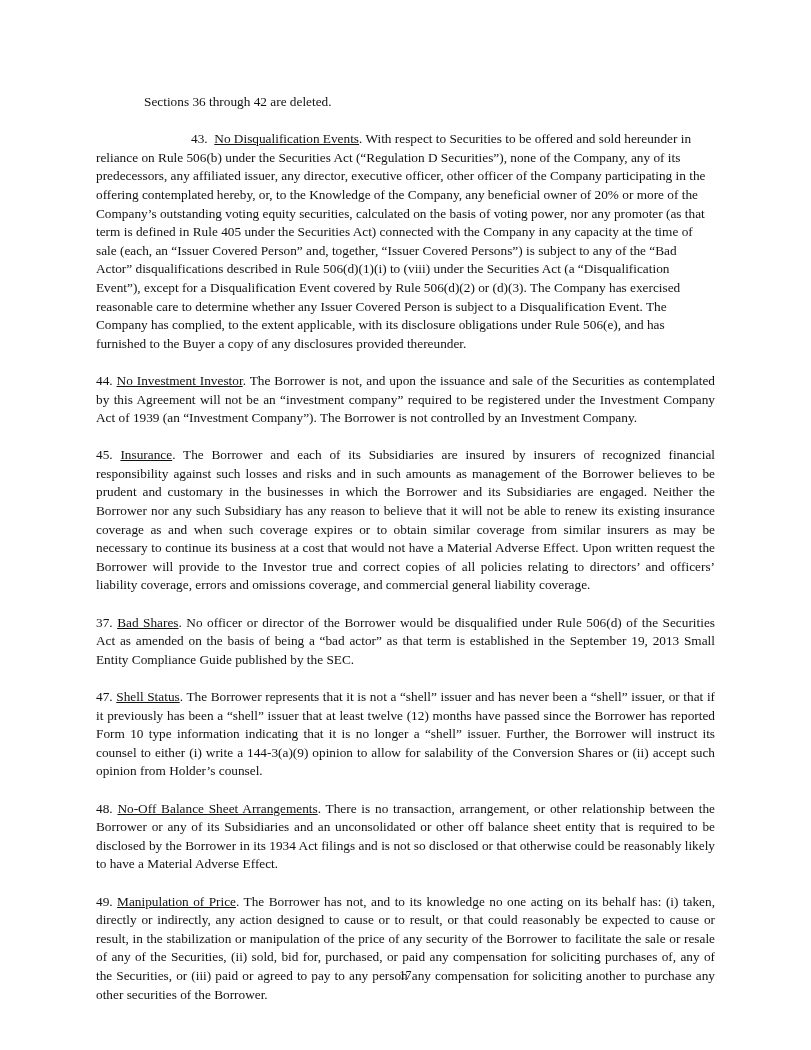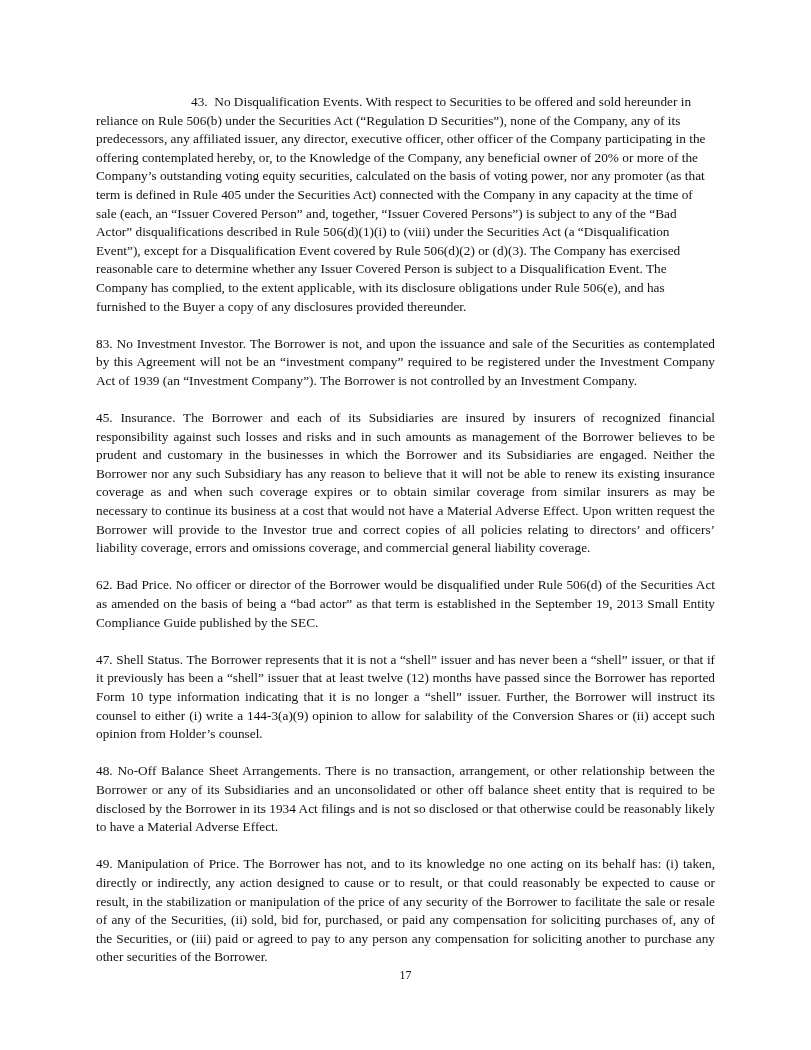--- a/index.html
+++ b/index.html
@@ -11,45 +11,46 @@
     width: 619px;
     font-family: "Liberation Serif", serif;
     font-size: 13.3px;
     line-height: 18.6px;
     color: #111111;
   }
   .para { margin: 0 0 18.6px 0; text-align: justify; }
   .para.left { text-align: left; }
   .indent-sections { padding-left: 48px; }
   .first-indent { text-indent: 95px; }
-  .heading { }
+  .heading { text-decoration: underline; }
   .page-number {
     position: absolute;
     left: 0; width: 811px;
     top: 968px;
     text-align: center;
     font-family: "Liberation Serif", serif;
     font-size: 12px;
     color: #111111;
   }
 </style>
 </head>
 <body>
 
 <div class="page">
 
 
+  <p class="para left indent-sections">Sections 36 through 42 are deleted.</p>
 
   <p class="para left first-indent"><span>43.</span>&nbsp; <span class="heading">No Disqualification Events</span><span>. With respect to Securities to be offered and sold hereunder in reliance on Rule 506(b) under the Securities Act (“Regulation D Securities”), none of the Company, any of its predecessors, any affiliated issuer, any director, executive officer, other officer of the Company participating in the offering contemplated hereby, or, to the Knowledge of the Company, any beneficial owner of 20% or more of the Company’s outstanding voting equity securities, calculated on the basis of voting power, nor any promoter (as that term is defined in Rule 405 under the Securities Act) connected with the Company in any capacity at the time of sale (each, an “Issuer Covered Person” and, together, “Issuer Covered Persons”) is subject to any of the “Bad Actor” disqualifications described in Rule 506(d)(1)(i) to (viii) under the Securities Act (a “Disqualification Event”), except for a Disqualification Event covered by Rule 506(d)(2) or (d)(3). The Company has exercised reasonable care to determine whether any Issuer Covered Person is subject to a Disqualification Event. The Company has complied, to the extent applicable, with its disclosure obligations under Rule 506(e), and has furnished to the Buyer a copy of any disclosures provided thereunder.</span></p>
 
-  <p class="para"><span>83.</span> <span class="heading">No Investment Investor</span><span>. The Borrower is not, and upon the issuance and sale of the Securities as contemplated by this Agreement will not be an “investment company” required to be registered under the Investment Company Act of 1939 (an “Investment Company”). The Borrower is not controlled by an Investment Company.</span></p>
+  <p class="para"><span>44.</span> <span class="heading">No Investment Investor</span><span>. The Borrower is not, and upon the issuance and sale of the Securities as contemplated by this Agreement will not be an “investment company” required to be registered under the Investment Company Act of 1939 (an “Investment Company”). The Borrower is not controlled by an Investment Company.</span></p>
 
   <p class="para"><span>45.</span> <span class="heading">Insurance</span><span>. The Borrower and each of its Subsidiaries are insured by insurers of recognized financial responsibility against such losses and risks and in such amounts as management of the Borrower believes to be prudent and customary in the businesses in which the Borrower and its Subsidiaries are engaged. Neither the Borrower nor any such Subsidiary has any reason to believe that it will not be able to renew its existing insurance coverage as and when such coverage expires or to obtain similar coverage from similar insurers as may be necessary to continue its business at a cost that would not have a Material Adverse Effect. Upon written request the Borrower will provide to the Investor true and correct copies of all policies relating to directors’ and officers’ liability coverage, errors and omissions coverage, and commercial general liability coverage.</span></p>
 
-  <p class="para"><span>62.</span> <span class="heading">Bad Price</span><span>.  No officer or director of the Borrower would be disqualified under Rule 506(d) of the Securities Act as amended on the basis of being a “bad actor” as that term is established in the September 19, 2013 Small Entity Compliance Guide published by the SEC.</span></p>
+  <p class="para"><span>37.</span> <span class="heading">Bad Shares</span><span>.  No officer or director of the Borrower would be disqualified under Rule 506(d) of the Securities Act as amended on the basis of being a “bad actor” as that term is established in the September 19, 2013 Small Entity Compliance Guide published by the SEC.</span></p>
 
   <p class="para"><span>47.</span> <span class="heading">Shell Status</span><span>. The Borrower represents that it is not a “shell” issuer and has never been a “shell” issuer, or that if it previously has been a “shell” issuer that at least twelve (12) months have passed since the Borrower has reported Form 10 type information indicating that it is no longer a “shell” issuer. Further, the Borrower will instruct its counsel to either (i) write a 144-3(a)(9) opinion to allow for salability of the Conversion Shares or (ii) accept such opinion from Holder’s counsel.</span></p>
 
   <p class="para"><span>48.</span> <span class="heading">No-Off Balance Sheet Arrangements</span><span>. There is no transaction, arrangement, or other relationship between the Borrower or any of its Subsidiaries and an unconsolidated or other off balance sheet entity that is required to be disclosed by the Borrower in its 1934 Act filings and is not so disclosed or that otherwise could be reasonably likely to have a Material Adverse Effect.</span></p>
 
   <p class="para"><span>49.</span> <span class="heading">Manipulation of Price</span><span>. The Borrower has not, and to its knowledge no one acting on its behalf has: (i) taken, directly or indirectly, any action designed to cause or to result, or that could reasonably be expected to cause or result, in the stabilization or manipulation of the price of any security of the Borrower to facilitate the sale or resale of any of the Securities, (ii) sold, bid for, purchased, or paid any compensation for soliciting purchases of, any of the Securities, or (iii) paid or agreed to pay to any person any compensation for soliciting another to purchase any other securities of the Borrower.</span></p>
 
 </div>
 
 <div class="page-number">17</div>

